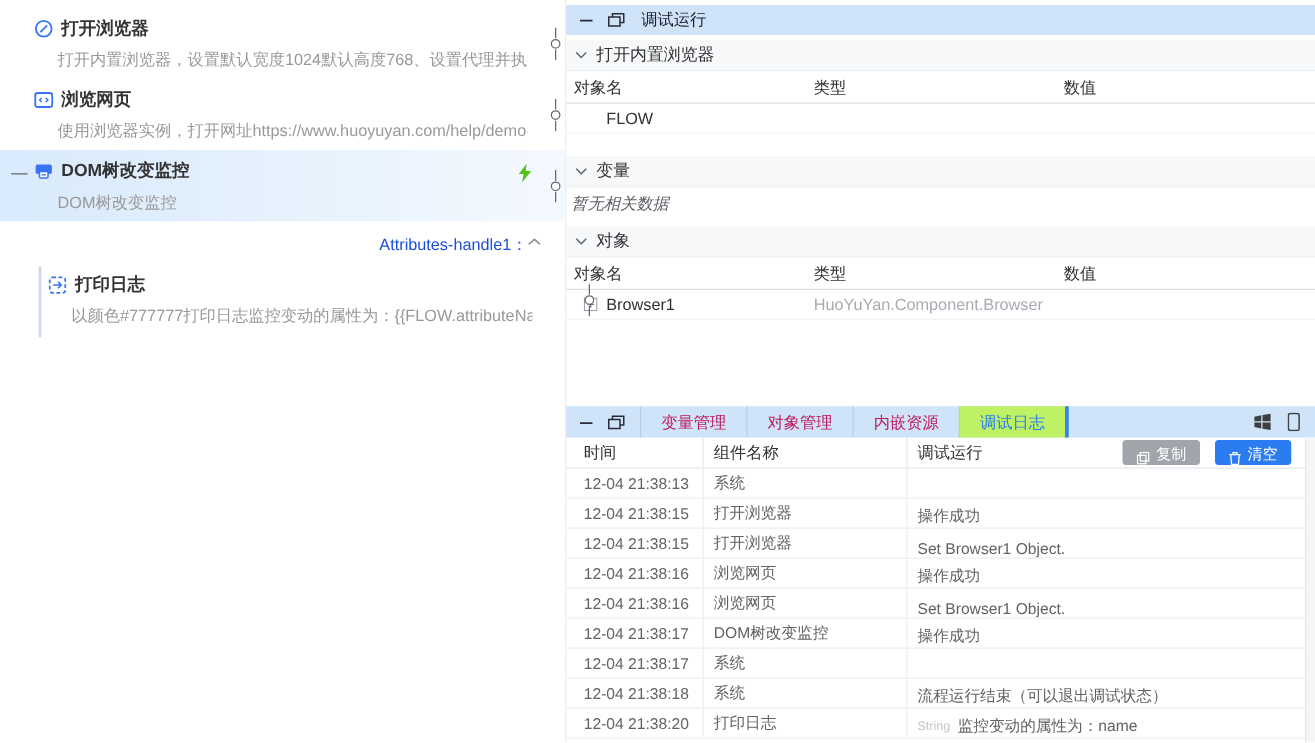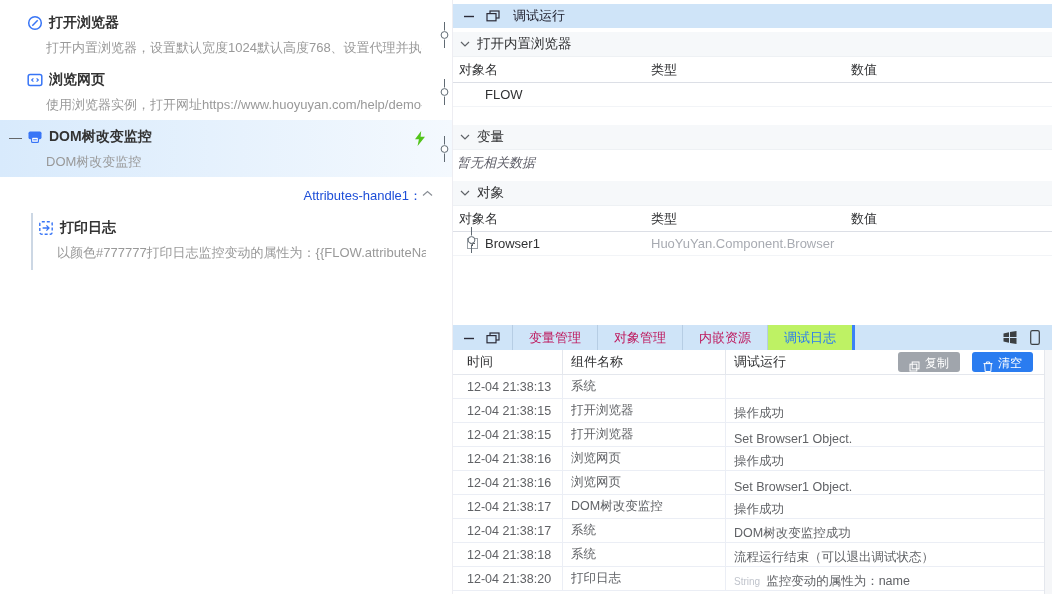--- a/index.html
+++ b/index.html
@@ -355,23 +355,20 @@
           <div class="log-row">
             <div class="lc1">12-04 21:38:17</div>
             <div class="lc2">DOM树改变监控</div>
             <div class="lc3">
               <span>操作成功</span>
             </div>
           </div>
           <div class="log-row">
             <div class="lc1">12-04 21:38:17</div>
             <div class="lc2">系统</div>
-            <div class="lc3">
-              <span>DOM树改变监控成功</span>
-            </div>
           </div>
           <div class="log-row">
             <div class="lc1">12-04 21:38:18</div>
             <div class="lc2">系统</div>
             <div class="lc3">
               <span>流程运行结束（可以退出调试状态）</span>
             </div>
           </div>
           <div class="log-row">
             <div class="lc1">12-04 21:38:20</div>

